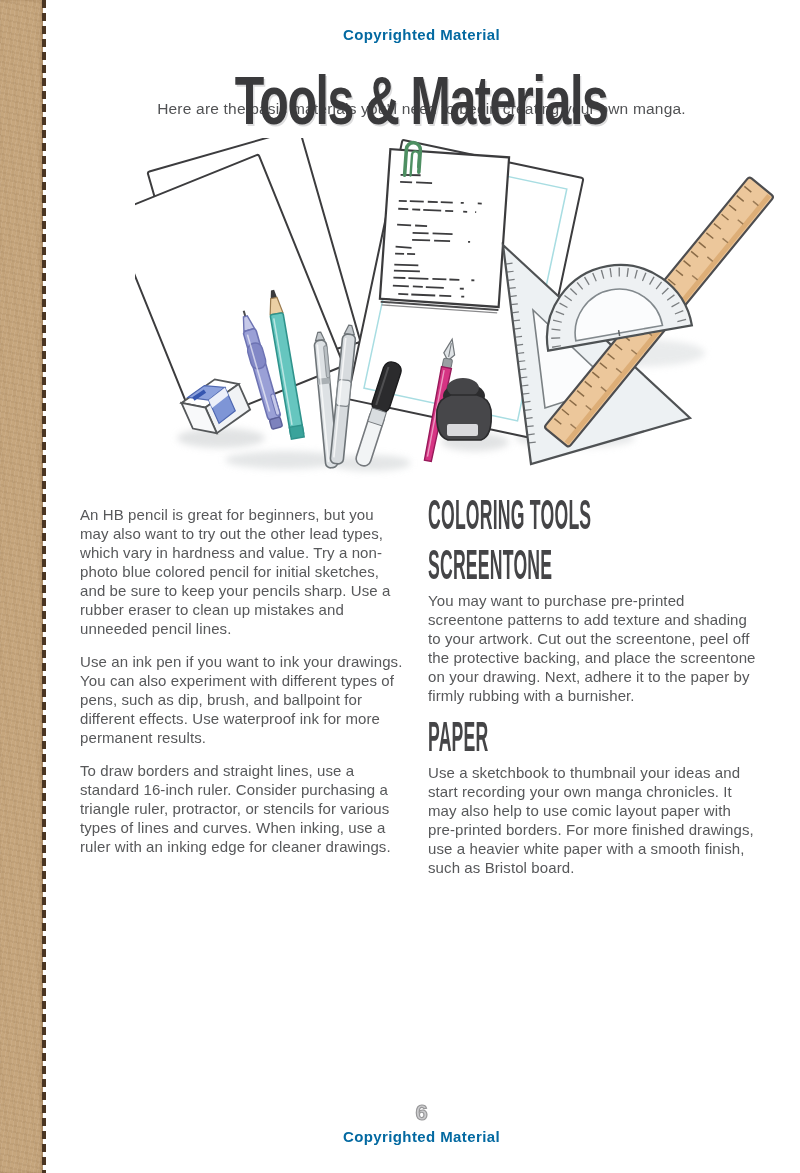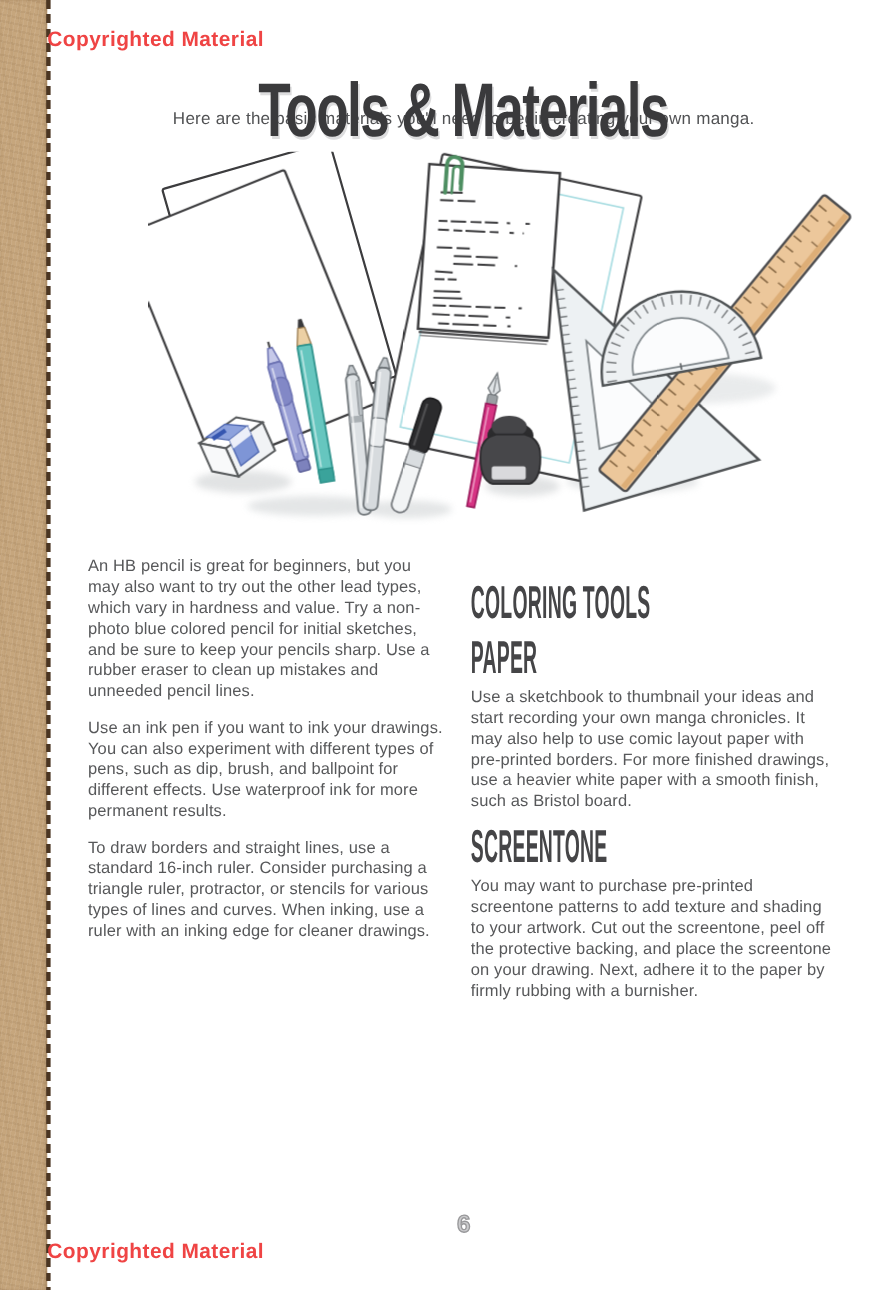--- a/index.html
+++ b/index.html
@@ -16,22 +16,22 @@
       repeating-linear-gradient(100deg, rgba(255,255,255,0.07) 0 1px, transparent 1px 4px),
       repeating-linear-gradient(12deg, rgba(92,62,32,0.07) 0 2px, transparent 2px 6px),
       repeating-linear-gradient(85deg, rgba(120,85,45,0.05) 0 3px, transparent 3px 9px);
     box-shadow: inset -2px 0 3px rgba(90,60,30,0.25);
   }
   .stitch-line{
     position:absolute;left:42px;top:0;width:4px;height:1173px;
     background-image:repeating-linear-gradient(#4a3522 0 8px, transparent 8px 13px);
   }
   .watermark{
-    position:absolute;left:43px;right:0;
-    color:#ef4444;font-weight:bold;font-size:19px;letter-spacing:.4px;z-index:6;
+    position:absolute;left:43px;right:0;text-align:center;
+    color:#0369a1;font-weight:bold;font-size:15px;letter-spacing:.4px;z-index:6;
   }
   .watermark.top{top:26px;}
   .watermark.bottom{top:1128px;}
   .page-title{
     position:absolute;left:43px;right:0;top:18px;text-align:center;z-index:2;
     color:#3a3a3c;font-weight:bold;font-size:69px;line-height:74px;white-space:nowrap;
   }
   .page-title .squeeze{
     display:inline-block;transform:scaleX(0.70);transform-origin:center;
     letter-spacing:-2px;text-shadow:2px 2px 0 rgba(120,120,122,0.25);
@@ -39,21 +39,21 @@
   .page-subtitle{
     position:absolute;left:43px;right:0;top:100px;text-align:center;
     color:#515254;font-size:15.5px;letter-spacing:.2px;
   }
   .illustration{position:absolute;left:135px;top:138px;width:645px;height:350px;}
   .columns{
     position:absolute;left:80px;top:497px;width:678px;display:flex;
   }
   .col{width:325px;}
   .col.left{margin-right:23px;}
-  .col.right{width:330px;margin-top:33px;}
+  .col.right{width:330px;}
   .section-heading{
     margin:0;color:#454547;font-weight:700;font-size:42px;line-height:36px;height:36px;
     white-space:nowrap;
   }
   .section-heading .squeeze{
     display:inline-block;transform:scaleX(0.42);transform-origin:left center;letter-spacing:.5px;
   }
   .section + .section{margin-top:14px;}
   .section-body{
     margin:8px 0 0 0;color:#57585a;font-size:15px;line-height:19px;letter-spacing:.1px;
@@ -224,24 +224,24 @@
     </div>
     <div class="section">
       <p class="section-body">To draw borders and straight lines, use a standard 16-inch ruler. Consider purchasing a triangle ruler, protractor, or stencils for various types of lines and curves. When inking, use a ruler with an inking edge for cleaner drawings.</p>
     </div>
   </div>
   <div class="col right">
     <div class="section">
       <h2 class="section-heading"><span class="squeeze">COLORING TOOLS</span></h2>
     </div>
     <div class="section">
+      <h2 class="section-heading"><span class="squeeze">SCREENTONE</span></h2>
+      <p class="section-body">You may want to purchase pre-printed screentone patterns to add texture and shading to your artwork. Cut out the screentone, peel off the protective backing, and place the screentone on your drawing. Next, adhere it to the paper by firmly rubbing with a burnisher.</p>
+    </div>
+    <div class="section">
       <h2 class="section-heading"><span class="squeeze">PAPER</span></h2>
       <p class="section-body">Use a sketchbook to thumbnail your ideas and start recording your own manga chronicles. It may also help to use comic layout paper with pre-printed borders. For more finished drawings, use a heavier white paper with a smooth finish, such as Bristol board.</p>
     </div>
-    <div class="section">
-      <h2 class="section-heading"><span class="squeeze">SCREENTONE</span></h2>
-      <p class="section-body">You may want to purchase pre-printed screentone patterns to add texture and shading to your artwork. Cut out the screentone, peel off the protective backing, and place the screentone on your drawing. Next, adhere it to the paper by firmly rubbing with a burnisher.</p>
-    </div>
   </div>
 </div>
 
 <div class="page-number">6</div>
 <div class="watermark bottom">Copyrighted Material</div>
 
 </body></html>

